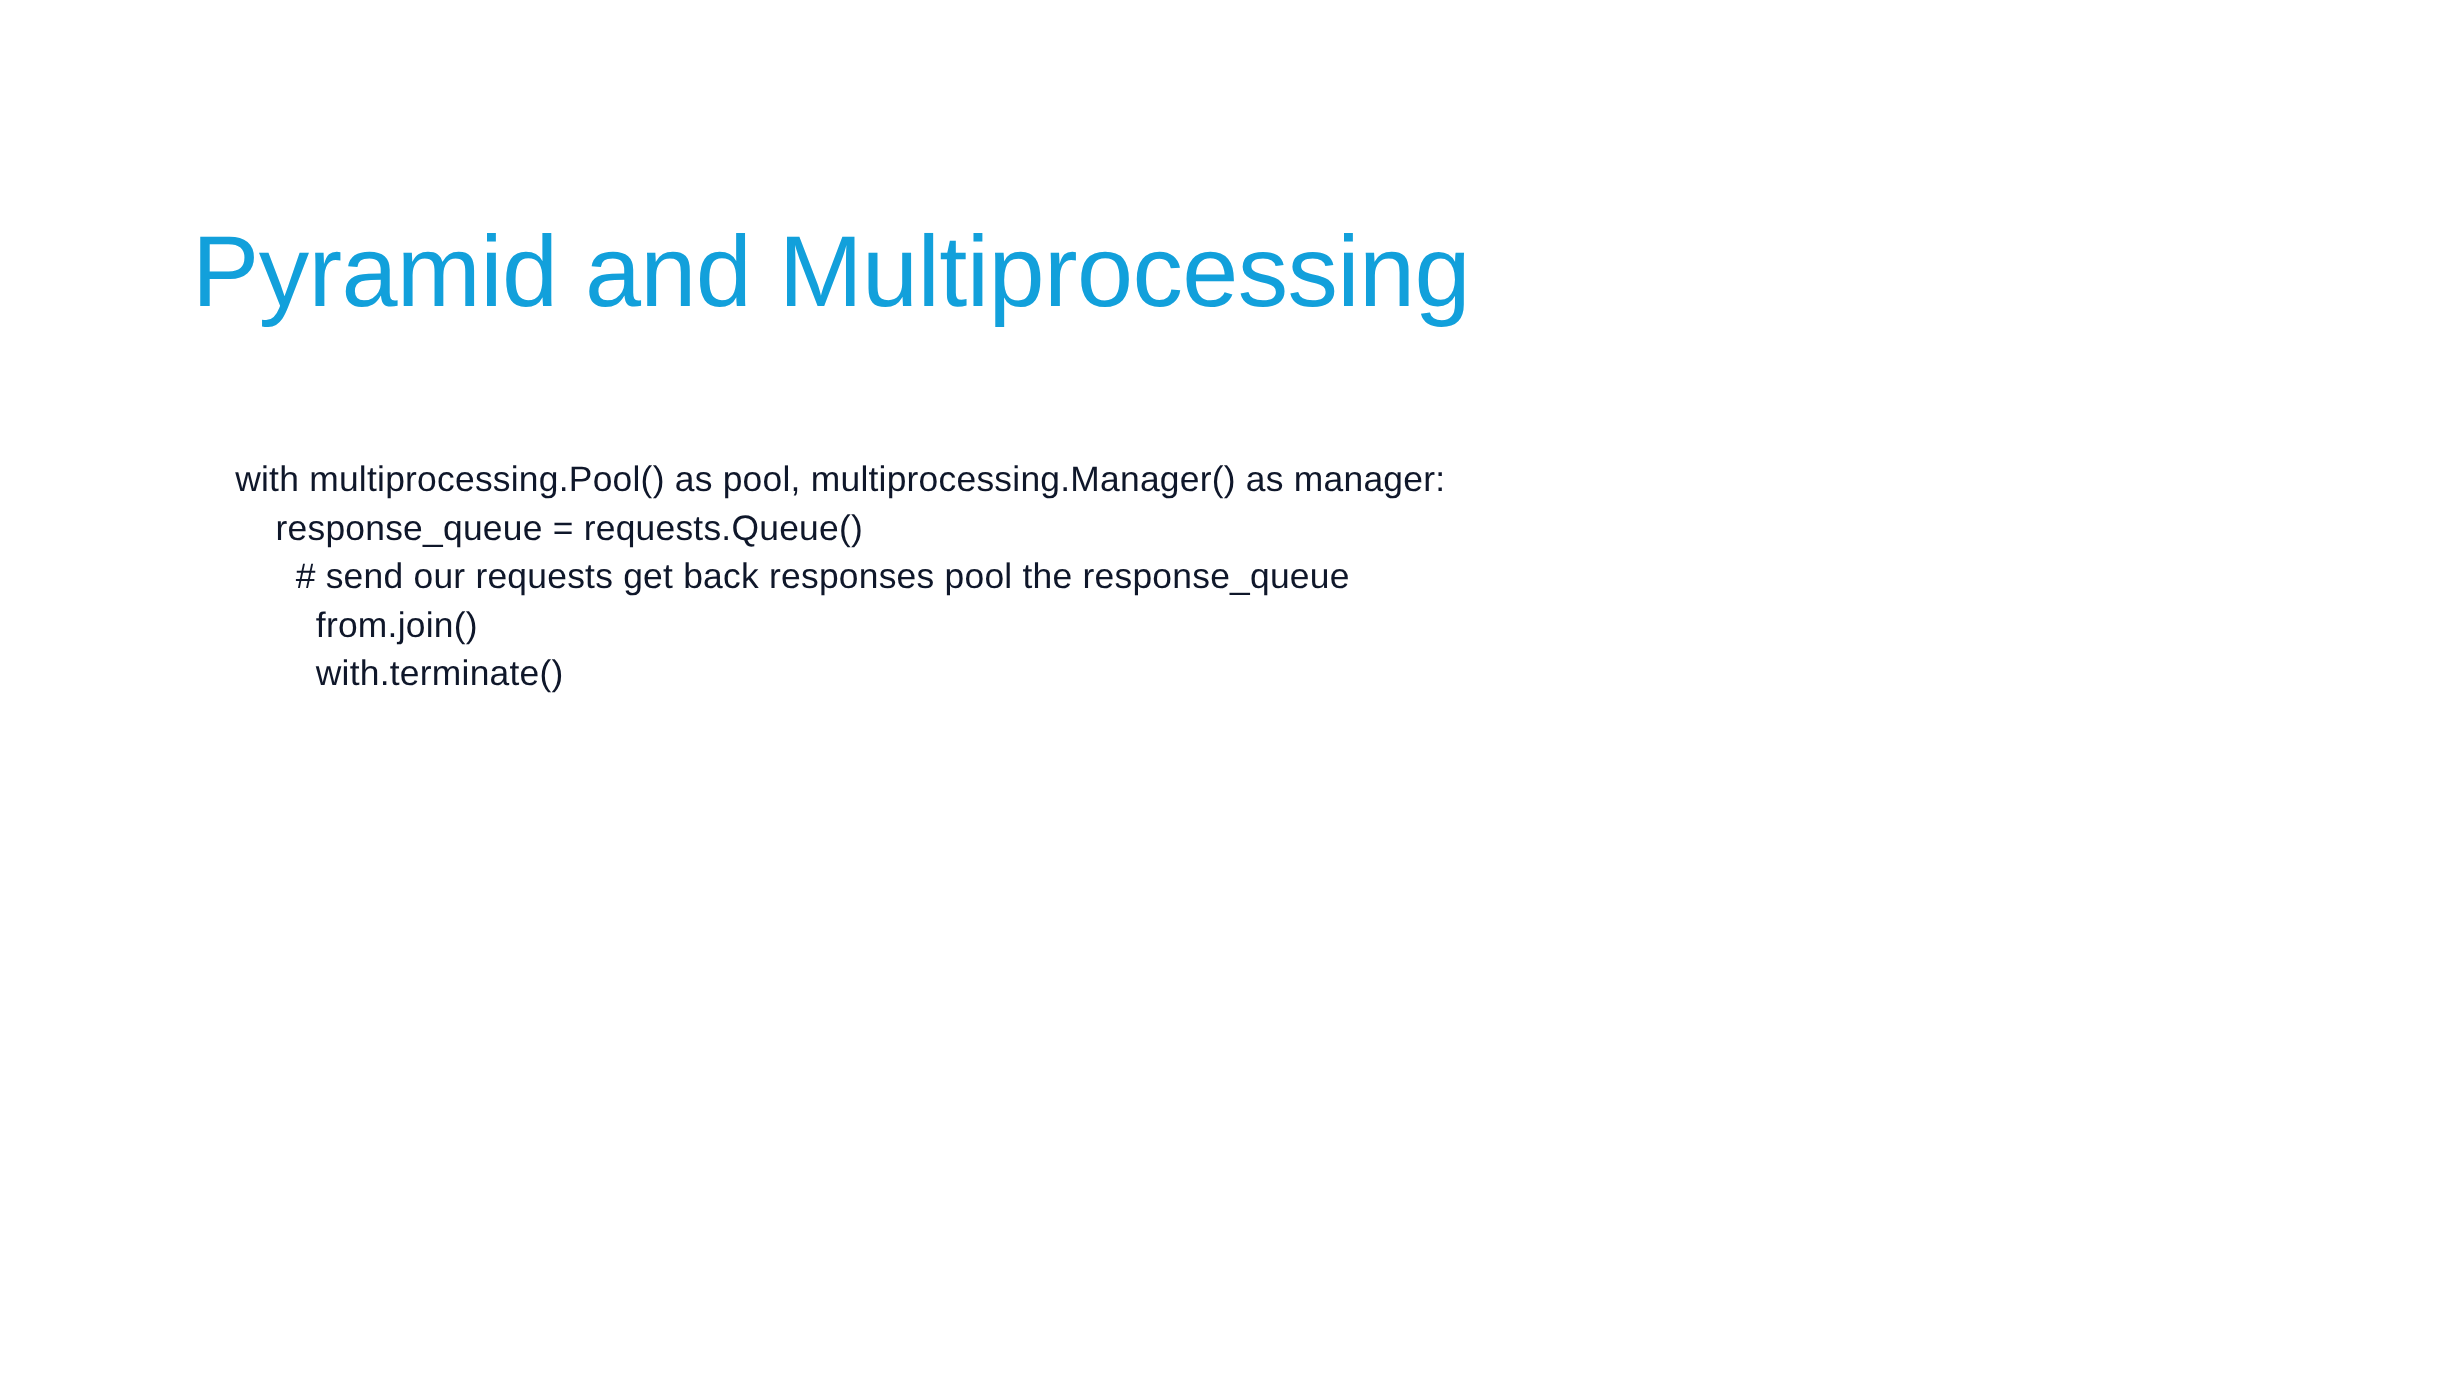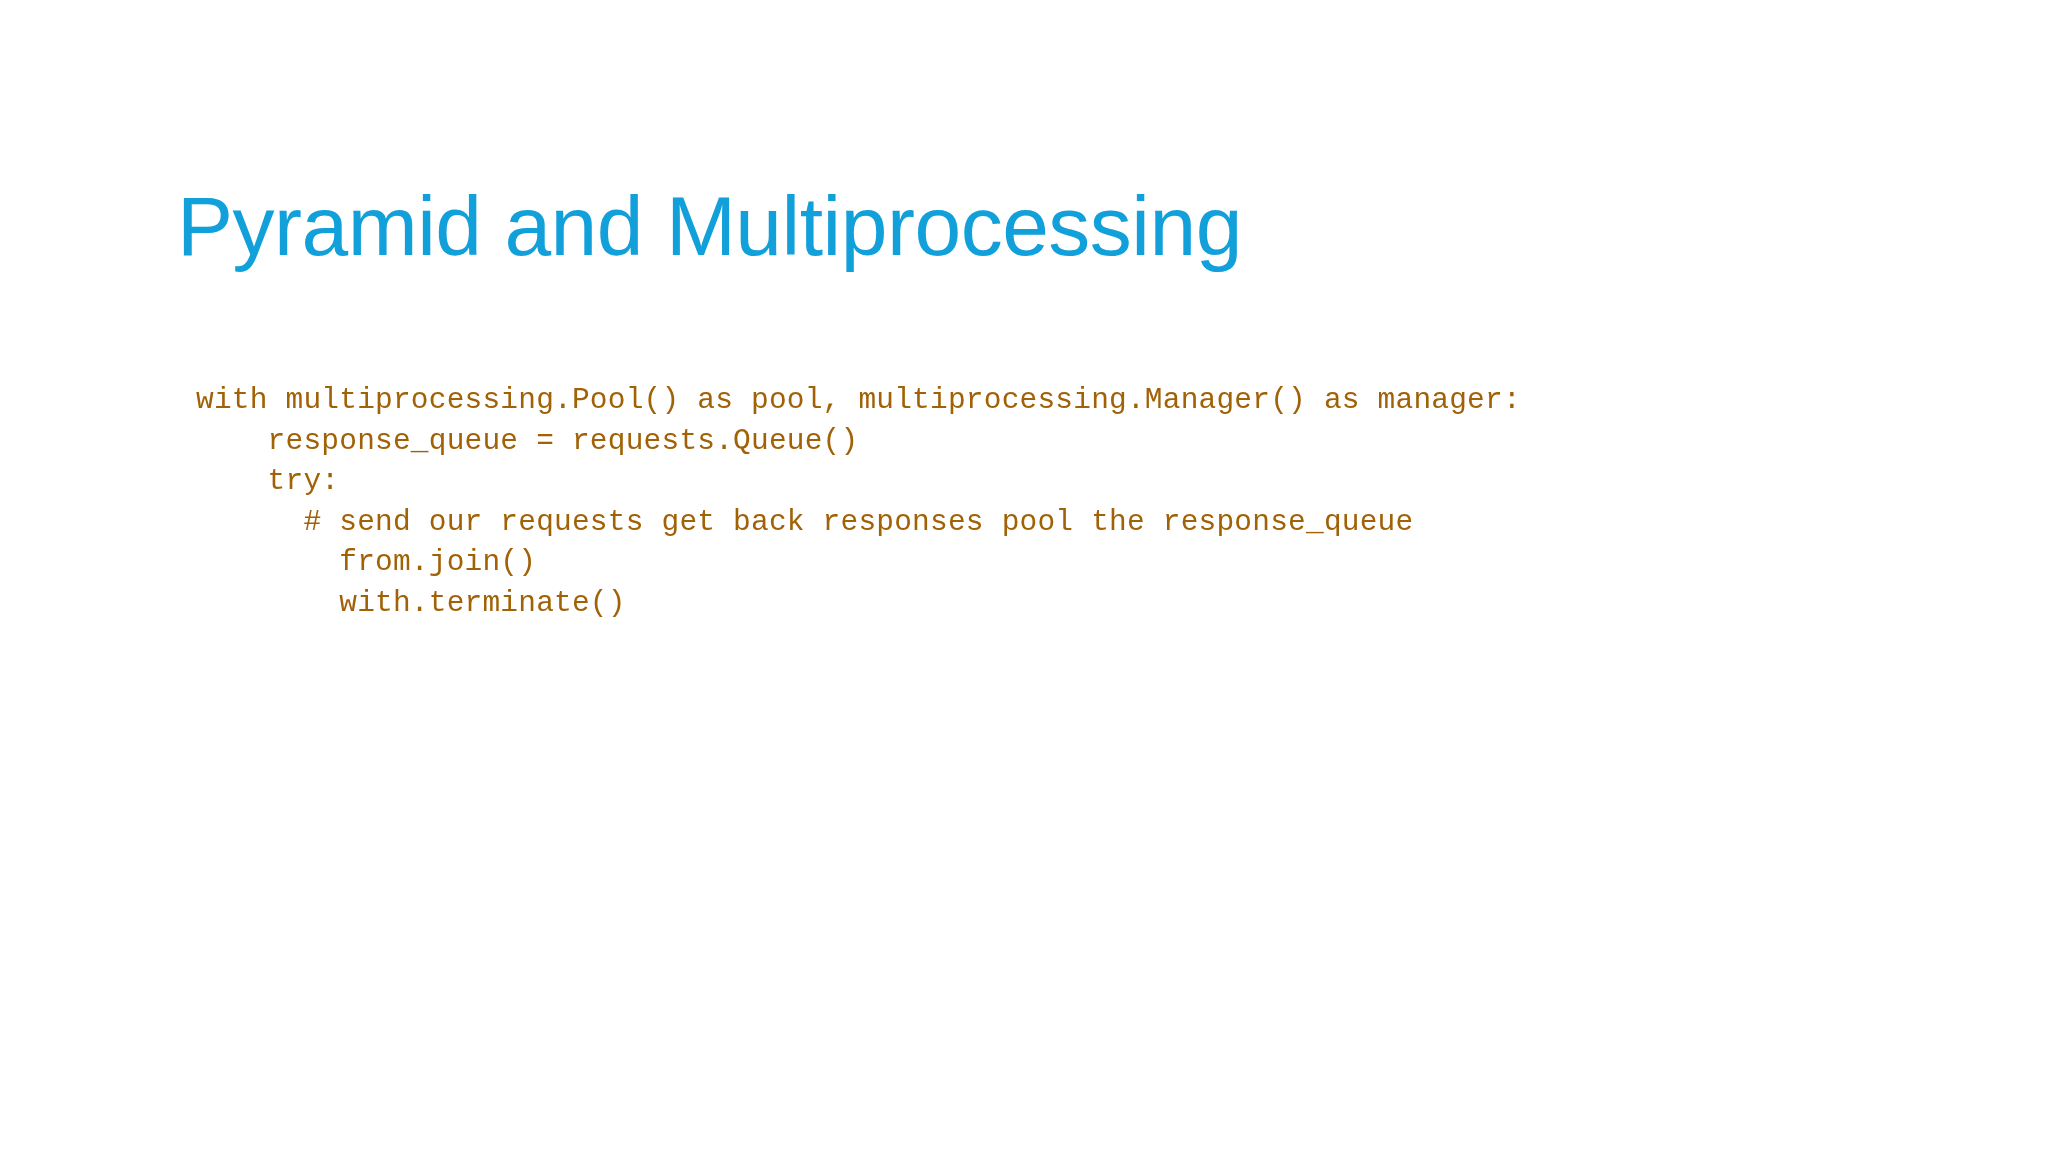--- a/index.html
+++ b/index.html
@@ -15,55 +15,54 @@
   }
   .slide {
     position: relative;
     width: 2048px;
     height: 1152px;
     background: #ffffff;
     box-sizing: border-box;
   }
   .slide-title {
     position: absolute;
-    left: 177px;
+    left: 160px;
     top: 126px;
     font-family: "Liberation Sans", sans-serif;
     font-size: 84px;
     font-weight: 400;
     line-height: 1.05;
     letter-spacing: -0.5px;
     color: #12a0db;
     white-space: pre;
   }
   .code-block {
     position: absolute;
     left: 196px;
     top: 380px;
     width: 1700px;
   }
   .code-line {
-    font-family: Liberation Mono, monospace;
+    font-family: Liberation Sans, sans-serif;
     font-size: 29.5px;
     line-height: 40.5px;
-    color: #a16207;
+    color: #0f172a;
     white-space: pre;
     letter-spacing: 0.2px;
     margin: 0;
   }
 </style>
 </head>
 <body>
 
 <div class="slide">
 
   <h1 class="slide-title">Pyramid and Multiprocessing</h1>
 
   <div class="code-block">
     <div class="code-line">with multiprocessing.Pool() as pool, multiprocessing.Manager() as manager:</div>
     <div class="code-line">    response_queue = requests.Queue()</div>
-    <div class="code-line">    try:</div>
     <div class="code-line">      # send our requests get back responses pool the response_queue</div>
     <div class="code-line">        from.join()</div>
     <div class="code-line">        with.terminate()</div>
   </div>
 
 </div>
 
 </body></html>

